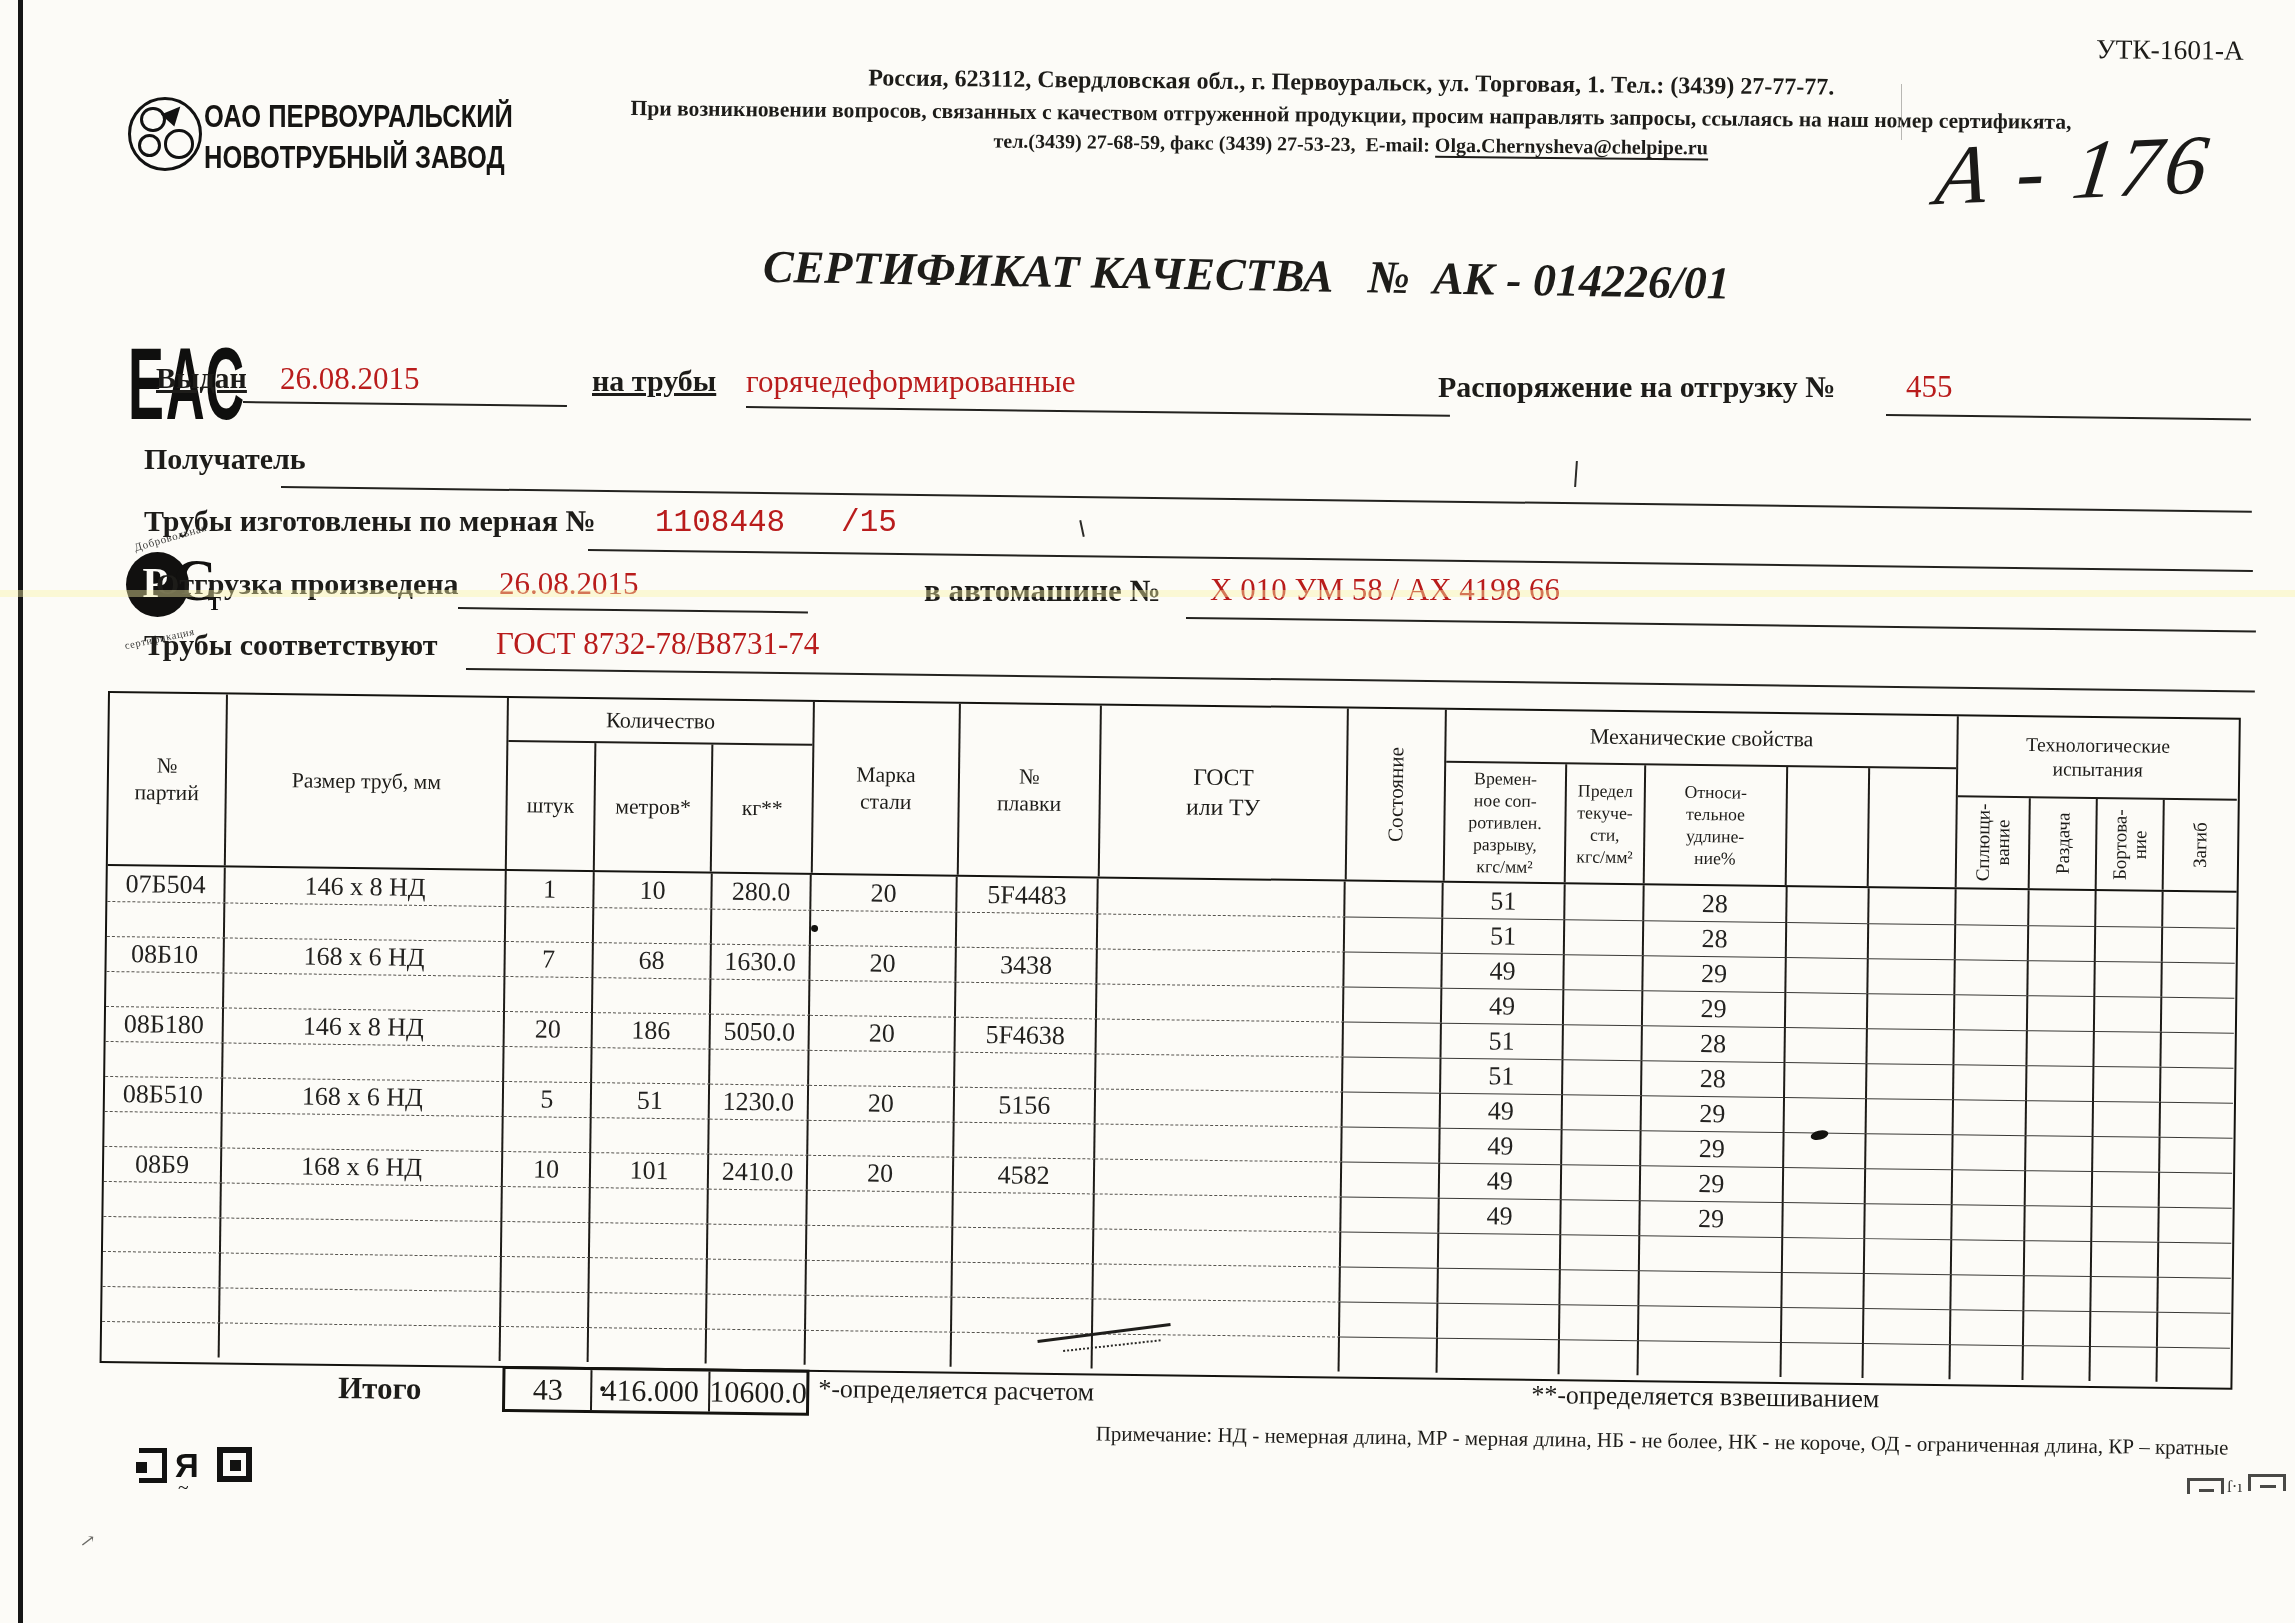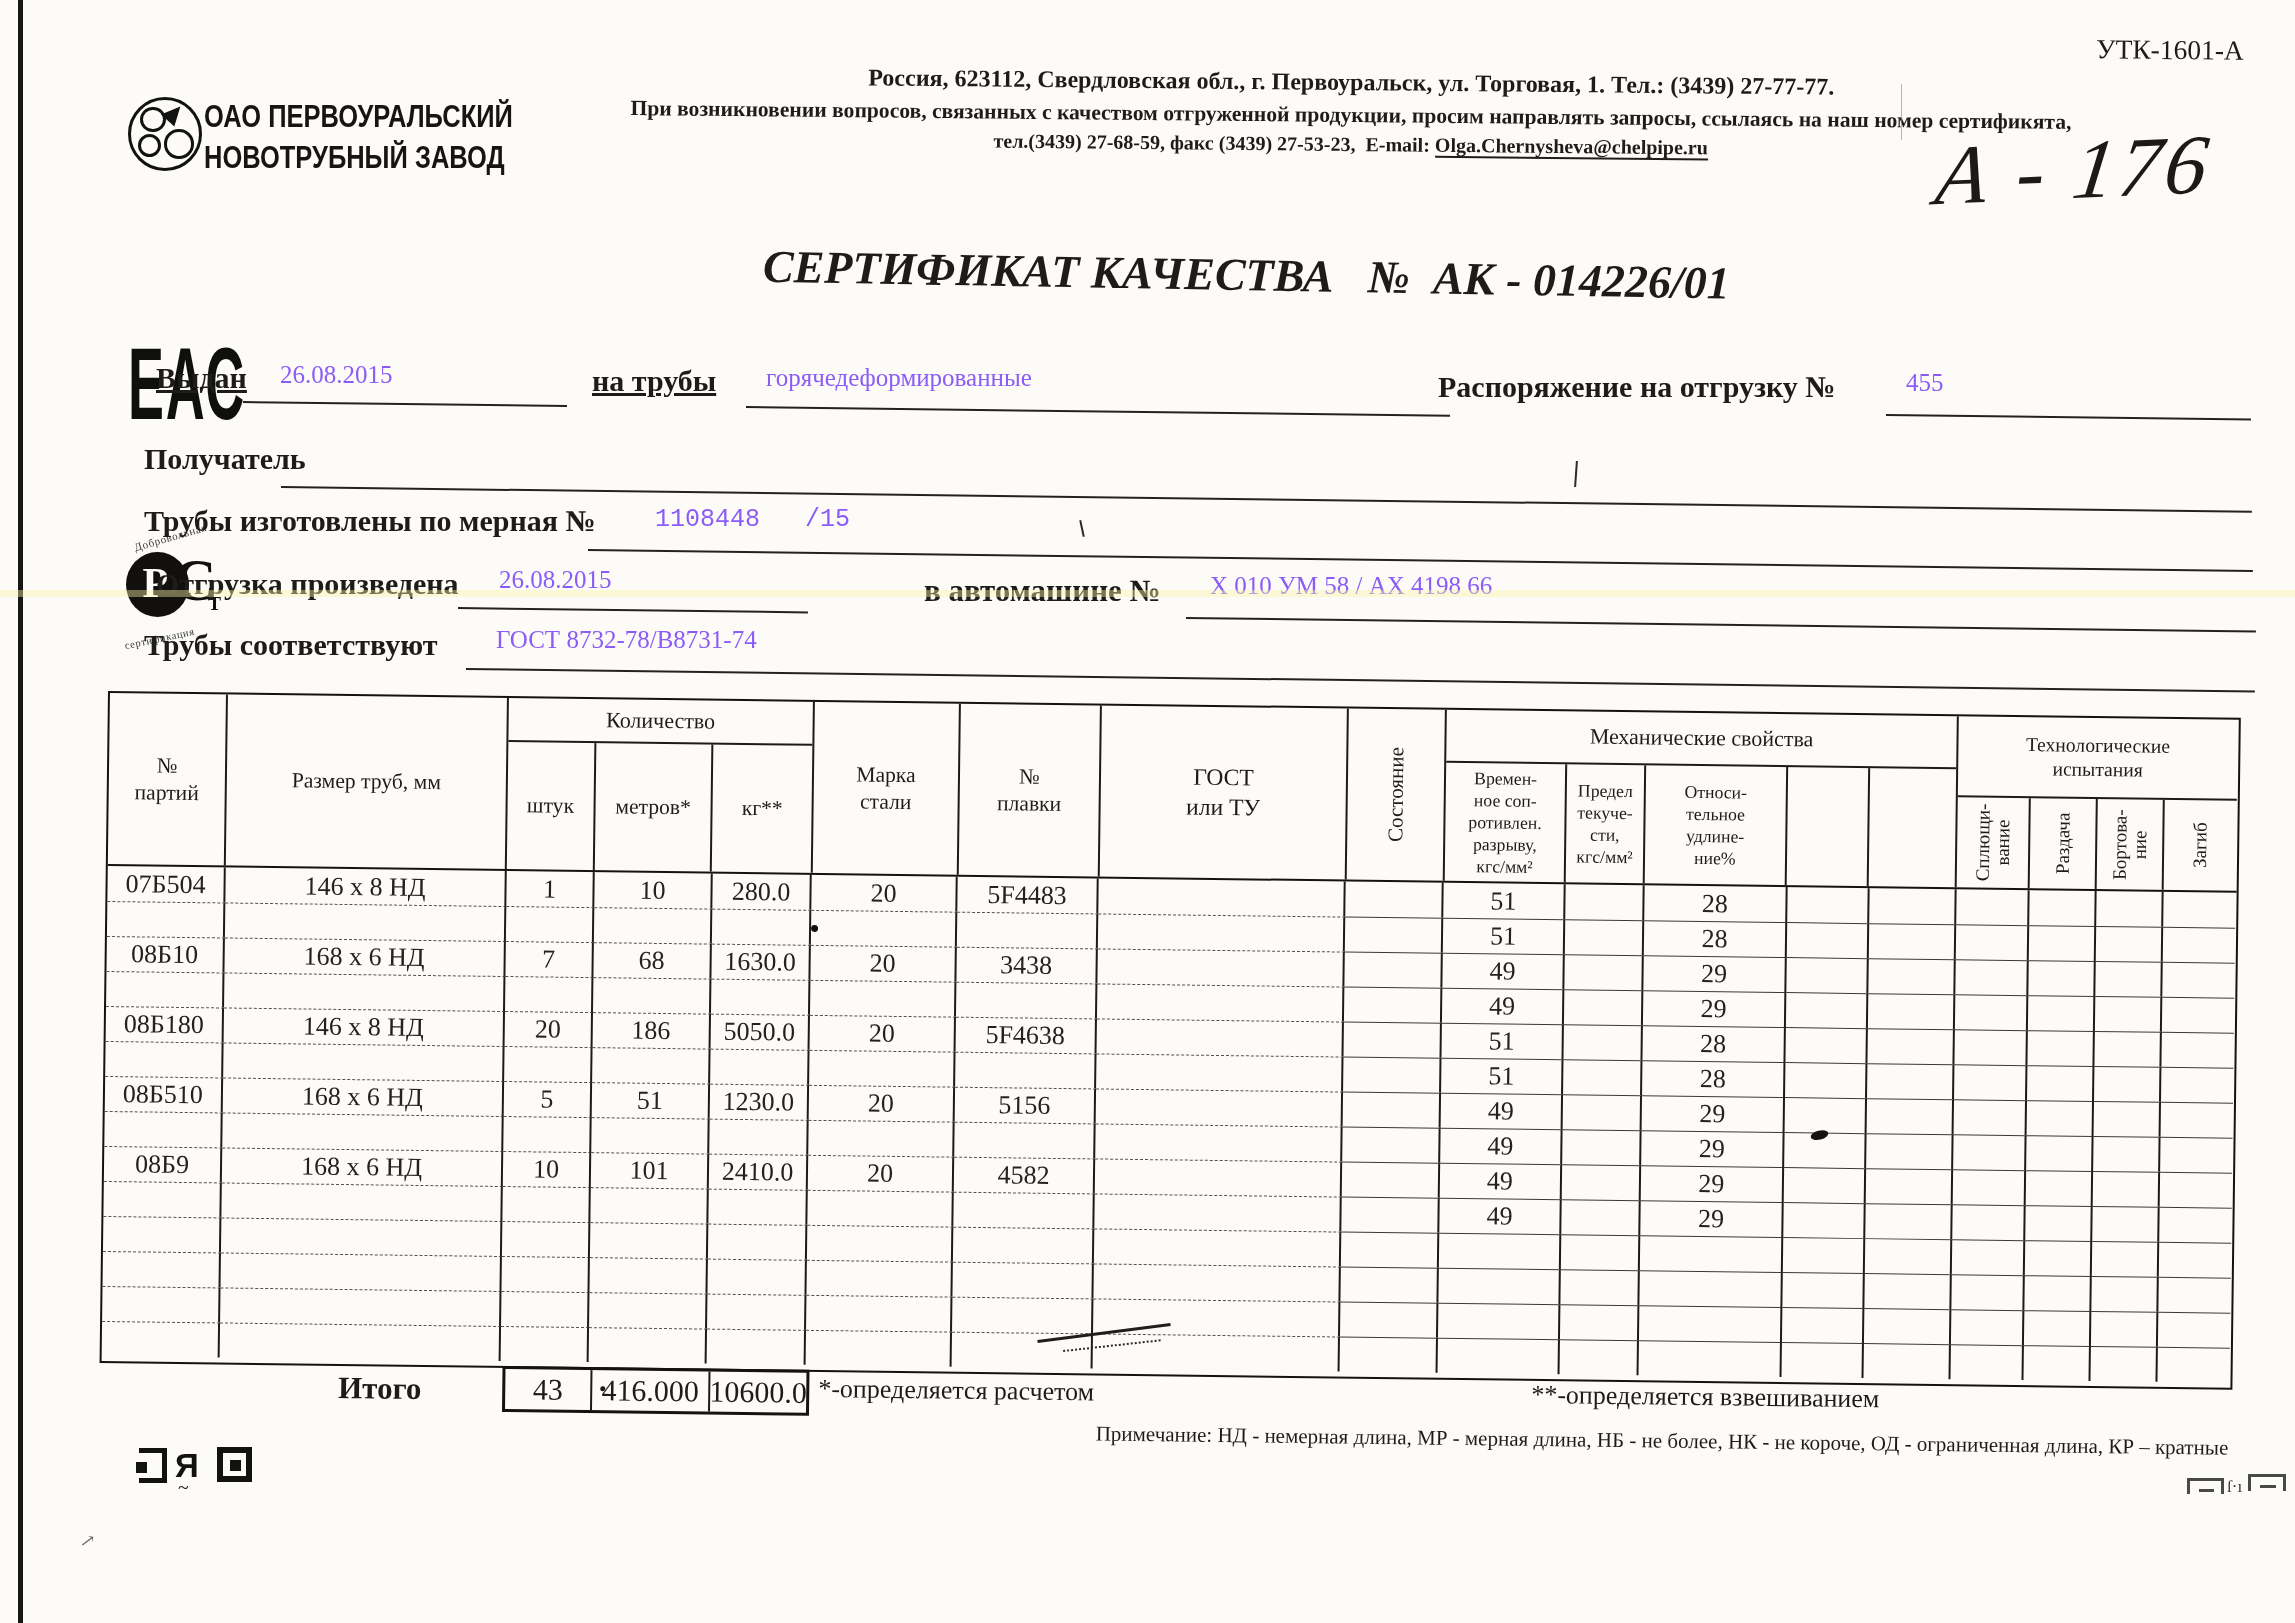--- a/index.html
+++ b/index.html
@@ -44,21 +44,21 @@
   #head-email{border-bottom:2px solid #1d1c19;}
   #form-code{left:2096px;top:34px;font-size:27.5px;transform:rotate(.6deg);}
   #handwritten{left:1937px;top:121px;font-size:84px;font-style:italic;color:#1b1a18;
                transform:rotate(-2.5deg) skewX(-10deg);letter-spacing:3.9px;}
   #title-line{left:550px;top:236px;width:1394px;text-align:center;font-weight:bold;font-style:italic;
               font-size:46px;transform:rotate(1.0deg);transform-origin:0 0;white-space:pre;}
   #title-artifact{left:1901px;top:84px;width:1.3px;height:56px;background:#8a8a86;opacity:.6;}
 
   
   .flabel{font-weight:bold;font-size:30px;white-space:pre;}
-  .fvalue{font-size:25px;white-space:pre;color:#8b5cf6;}
+  .fvalue{font-size:31px;white-space:pre;color:#b91c1c;}
   .ul{height:2px;background:#23221f;transform-origin:0 0;transform:rotate(.72deg);}
 
   
   #yellow-band{left:0;top:590px;width:2295px;height:7.2px;background:rgba(250,243,166,.42);}
   #tick1{left:1575px;top:461px;width:2px;height:26px;background:#2c2b28;transform:rotate(4deg);}
   #tick2{left:1081px;top:520px;width:2px;height:17px;background:#2c2b28;transform:rotate(-12deg);}
 
   
   #table-wrap{left:108px;top:691px;width:2129px;height:668px;border:2.6px solid #14130f;
               transform:rotate(.72deg);transform-origin:0 0;background:transparent;}
@@ -156,21 +156,21 @@
   <div class="abs" id="form-code">УТК-1601-А</div>
   <div class="abs" id="handwritten">А - 176</div>
   <div class="abs" id="title-artifact"></div>
 
   <div class="abs" id="title-line">СЕРТИФИКАТ КАЧЕСТВА   №  АК - 014226/01</div>
 
   <div class="abs flabel" style="left:156px;top:361px;text-decoration:underline;">Выдан</div>
   <div class="abs fvalue" style="left:280px;top:361px;">26.08.2015</div>
   <div class="abs ul" style="left:243px;top:401px;width:324px;"></div>
   <div class="abs flabel" style="left:592px;top:364px;text-decoration:underline;">на трубы</div>
-  <div class="abs fvalue" style="left:766px;top:364px;">горячедеформированные</div>
+  <div class="abs fvalue" style="left:746px;top:364px;">горячедеформированные</div>
   <div class="abs ul" style="left:746px;top:406px;width:704px;"></div>
   <div class="abs flabel" style="left:1438px;top:370px;">Распоряжение на отгрузку №</div>
   <div class="abs fvalue" style="left:1906px;top:369px;">455</div>
   <div class="abs ul" style="left:1886px;top:414px;width:365px;"></div>
 
   <div class="abs flabel" style="left:144px;top:442px;">Получатель</div>
   <div class="abs ul" style="left:281px;top:486px;width:1971px;"></div>
   <div class="abs" id="tick1"></div>
 
   <div class="abs flabel" style="left:144px;top:504px;">Трубы изготовлены по мерная №</div>

